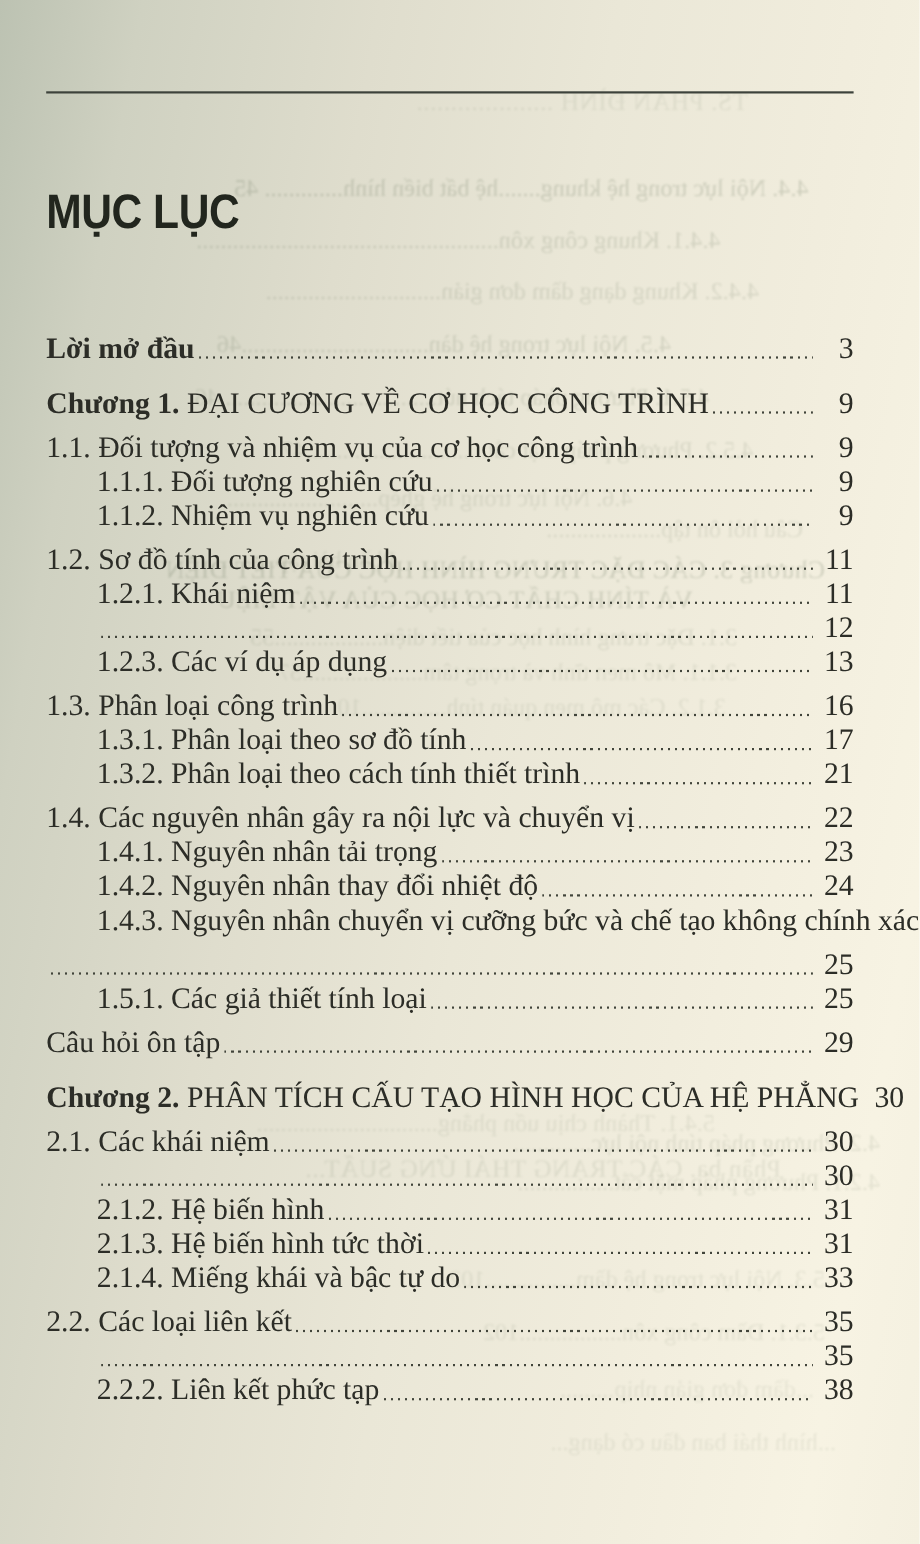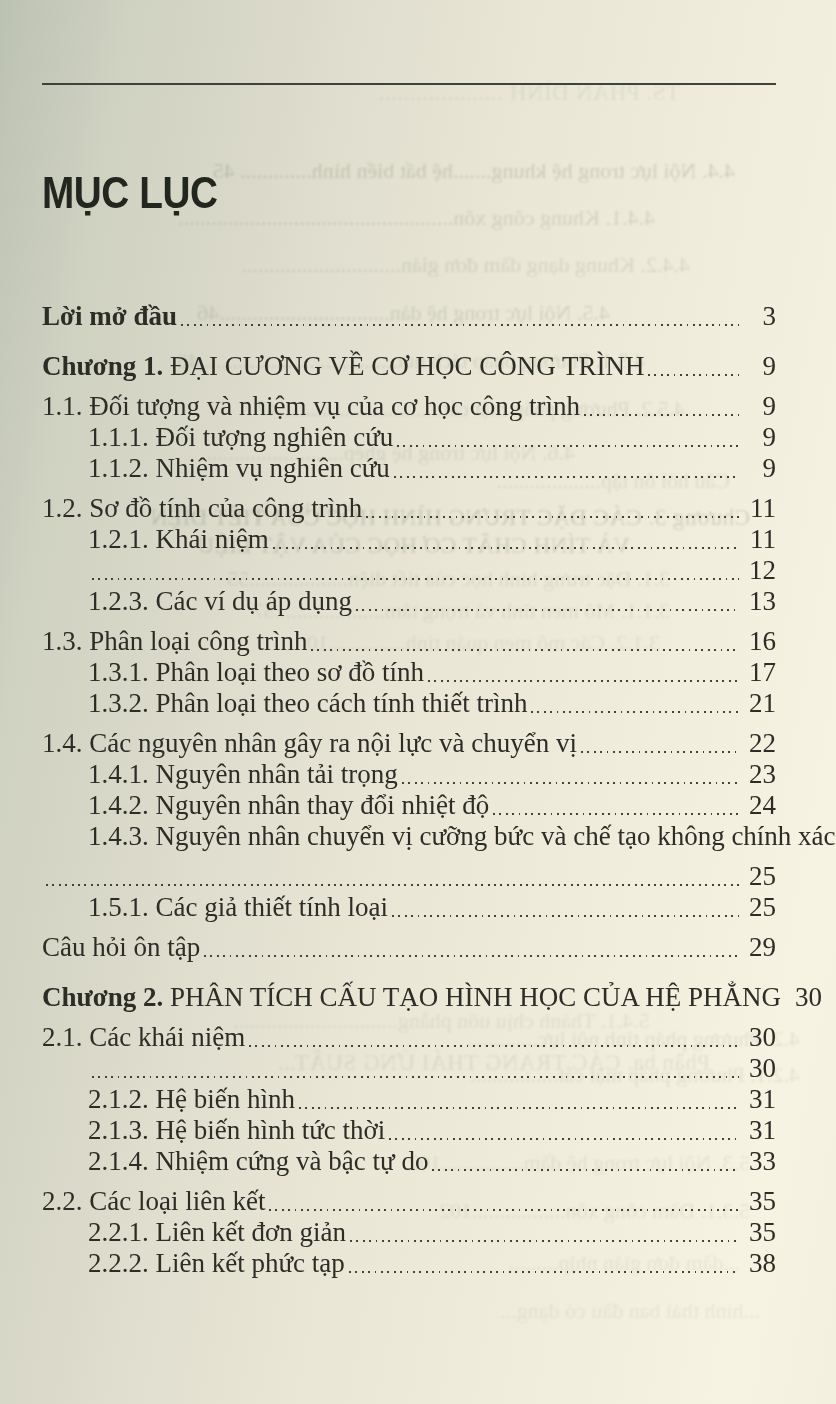--- a/index.html
+++ b/index.html
@@ -197,31 +197,30 @@
           <span class="t">2.1.2. Hệ biến hình</span>
           <span class="dots"></span>
           <span class="num">31</span>
         </div>
         <div class="row lvl1">
           <span class="t">2.1.3. Hệ biến hình tức thời</span>
           <span class="dots"></span>
           <span class="num">31</span>
         </div>
         <div class="row lvl1">
-          <span class="t">2.1.4. Nhiệm cứng và bậc tự do</span>
+          <span class="t">2.1.4. Miếng khái và bậc tự do</span>
           <span class="dots"></span>
           <span class="num">33</span>
         </div>
         <div class="row lvl0 g-md">
           <span class="t">2.2. Các loại liên kết</span>
           <span class="dots"></span>
           <span class="num">35</span>
         </div>
         <div class="row lvl1">
-          <span class="t">2.2.1. Liên kết đơn giản</span>
           <span class="dots"></span>
           <span class="num">35</span>
         </div>
         <div class="row lvl1">
           <span class="t">2.2.2. Liên kết phức tạp</span>
           <span class="dots"></span>
           <span class="num">38</span>
         </div>
       </div>
   </div>

